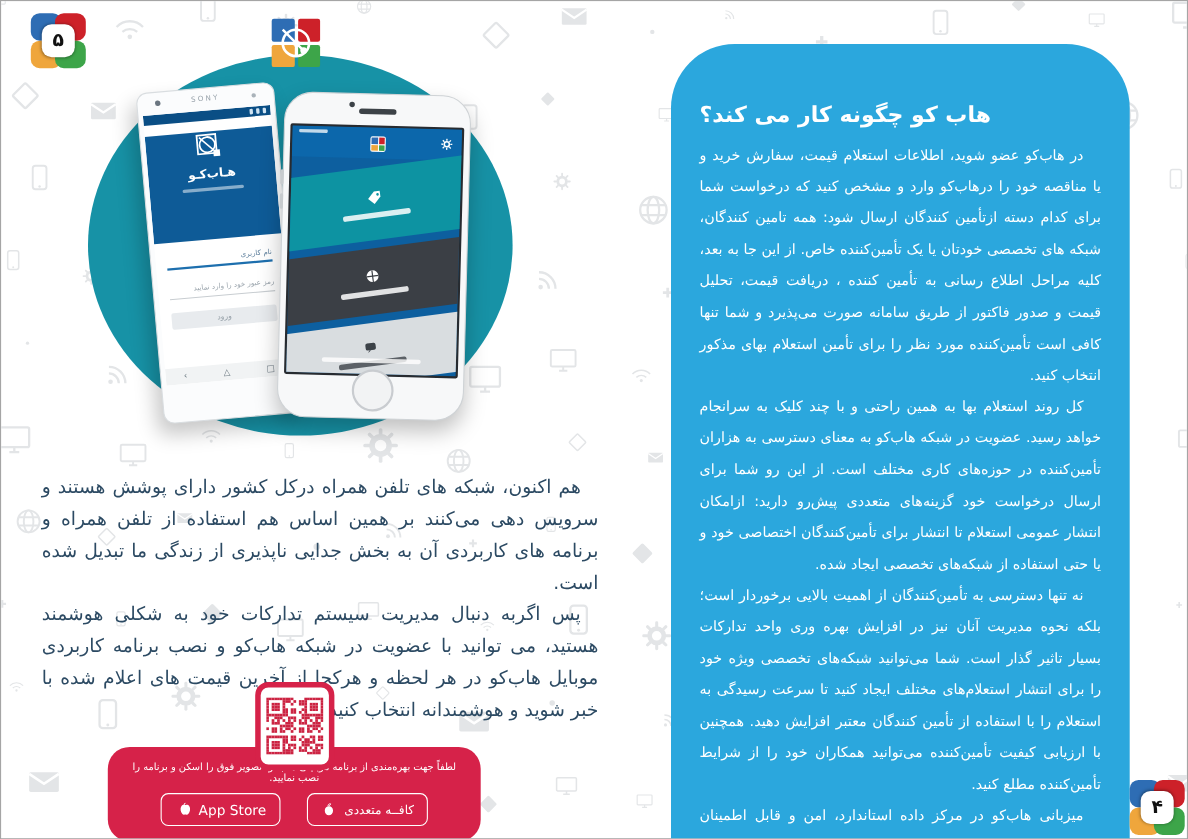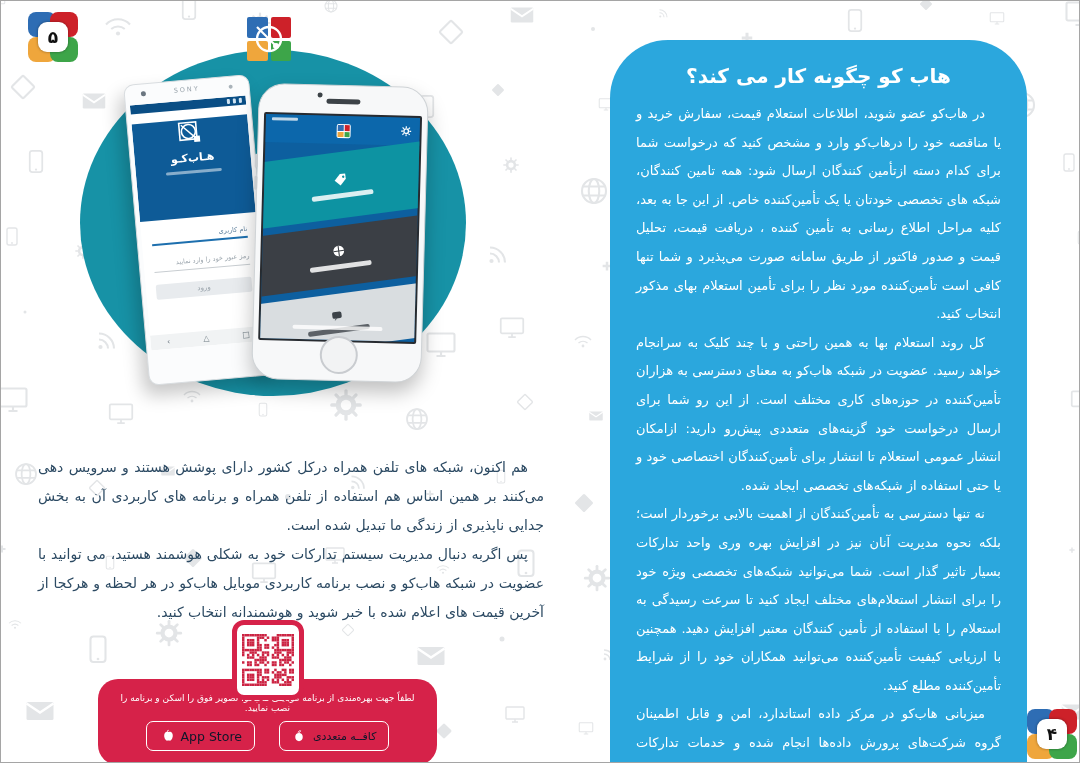--- a/index.html
+++ b/index.html
@@ -62,40 +62,40 @@
   .label-bar{width:62px;height:5px;border-radius:2px;background:rgba(255,255,255,.85);}
   .label-bar.dark{background:rgba(60,66,72,.8);}
   .i-footbar{position:absolute;bottom:10px;left:50%;margin-left:-45px;width:90px;height:4px;
     border-radius:2px;background:rgba(255,255,255,.8);}
   .i-home{position:absolute;bottom:6px;left:50%;margin-left:-17px;width:34px;height:34px;
     border-radius:50%;border:2px solid #c9ccd0;background:#f2f3f4;}
   .i-sidebtn{position:absolute;left:-3px;width:3px;height:14px;background:#c7cbce;border-radius:2px;}
   
   .left-heading{position:absolute;left:40px;top:423px;width:500px;text-align:center;z-index:2;
     color:#1587b2;font-size:17px;font-weight:bold;direction:rtl;}
-  .left-paras{position:absolute;left:37px;top:452px;width:506px;z-index:2;direction:rtl;
-    color:#2c4a63;font-size:14px;line-height:29px;text-align:justify;}
+  .left-paras{position:absolute;left:37px;top:428px;width:506px;z-index:2;direction:rtl;
+    color:#2c4a63;font-size:17px;line-height:29px;text-align:justify;}
   .left-paras p{margin:0;text-indent:16px;}
   
   .qr-tile{position:absolute;left:231px;top:619px;width:62px;height:70px;background:#fff;
     border:5px solid #d62249;border-radius:12px;z-index:4;display:flex;align-items:center;justify-content:center;}
   
   .banner{position:absolute;left:97px;top:678px;width:339px;height:86px;background:#d62249;
     border-radius:20px;z-index:3;color:#fff;}
   .banner-note{margin:14px 14px 0;text-align:center;font-size:9px;direction:rtl;color:#fff;}
   .store-row{display:flex;justify-content:center;gap:24px;margin-top:8px;}
   .store-btn{display:flex;align-items:center;gap:7px;height:30px;padding:0 12px;
-    border:1.5px solid #fff;border-radius:7px;background:transparent;color:#0f172a;
+    border:1.5px solid #fff;border-radius:7px;background:transparent;color:#ffffff;
     font-size:12.5px;font-family:"DejaVu Sans", sans-serif;cursor:pointer;}
   .store-btn .fa-label{white-space:nowrap;}
   .store-btn.rtl{direction:rtl;font-size:11px;}
   
   .right-panel{position:absolute;left:609px;top:39px;width:417px;height:724px;z-index:2;
     background:#2ba7dd;border-radius:58px 58px 0 0;box-sizing:border-box;padding:20px 26px 0;}
-  .rp-heading{margin:4px 0 12px;text-align:center;color:#fff;font-size:20px;font-weight:bold;direction:rtl;}
+  .rp-heading{margin:32px 0 12px;text-align:left;color:#fff;font-size:20px;font-weight:bold;direction:rtl;}
   .rp-body{direction:rtl;color:#fff;font-size:13px;line-height:28.6px;text-align:justify;}
   .rp-body p{margin:0;text-indent:16px;}
   
   .corner-badge{position:absolute;width:50px;height:50px;z-index:5;}
   .cb-sq{position:absolute;width:28px;height:25px;border-radius:8px;}
   .cb-blue{left:0;top:0;background:#2e6db4;}
   .cb-red{right:0;top:0;background:#cd2129;}
   .cb-orange{left:0;bottom:0;background:#efa63c;}
   .cb-green{right:0;bottom:0;background:#3da549;}
   .cb-center{position:absolute;left:10px;top:10px;width:30px;height:30px;background:#fff;

